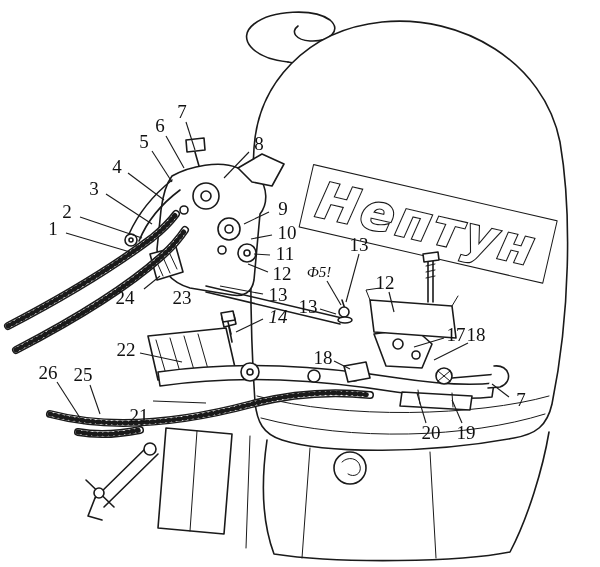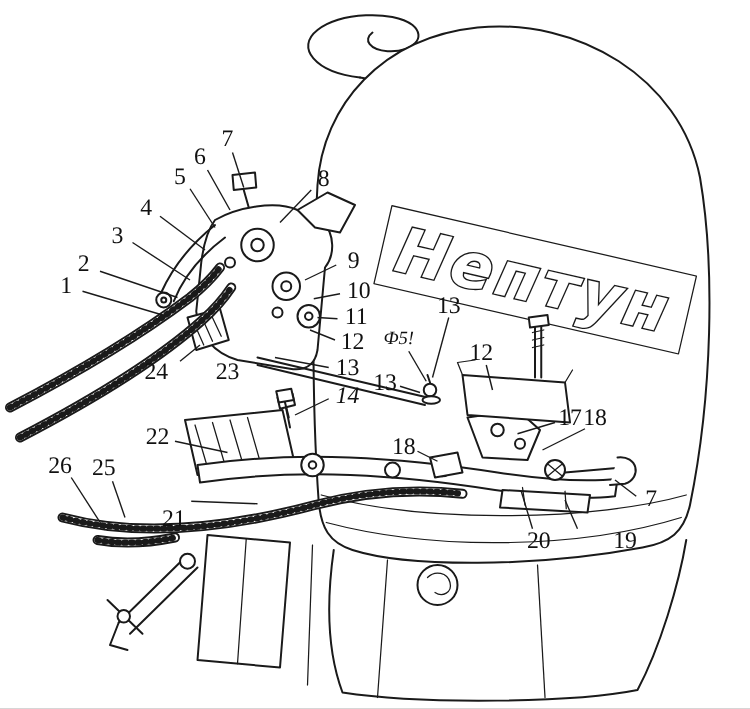--- a/index.html
+++ b/index.html
@@ -199,21 +199,21 @@
       <span class="callout" style="left: 282px; top: 274px;">12</span>
       <span class="callout" style="left: 278px; top: 295px;">13</span>
       <span class="callout" style="left: 278px; top: 317px; font-style: italic;">14</span>
       <span class="callout" style="left: 359px; top: 245px;">13</span>
       <span class="callout dim" style="left: 319px; top: 272px;">Ф5!</span>
       <span class="callout" style="left: 308px; top: 307px;">13</span>
       <span class="callout" style="left: 385px; top: 283px;">12</span>
       <span class="callout" style="left: 456px; top: 335px;">17</span>
       <span class="callout" style="left: 476px; top: 335px;">18</span>
       <span class="callout" style="left: 323px; top: 358px;">18</span>
-      <span class="callout" style="left: 466px; top: 433px; margin-left: 34px;">19</span>
+      <span class="callout" style="left: 466px; top: 433px;">19</span>
       <span class="callout" style="left: 431px; top: 433px; font-family: Liberation Serif, serif;">20</span>
       <span class="callout" style="left: 521px; top: 400px;">7</span>
       <span class="callout" style="left: 139px; top: 416px;">21</span>
       <span class="callout" style="left: 126px; top: 350px;">22</span>
       <span class="callout" style="left: 138px; top: 298px; margin-left: 44px;">23</span>
       <span class="callout" style="left: 125px; top: 298px;">24</span>
       <span class="callout" style="left: 83px; top: 375px;">25</span>
       <span class="callout" style="left: 48px; top: 373px;">26</span>
     </div>
 

